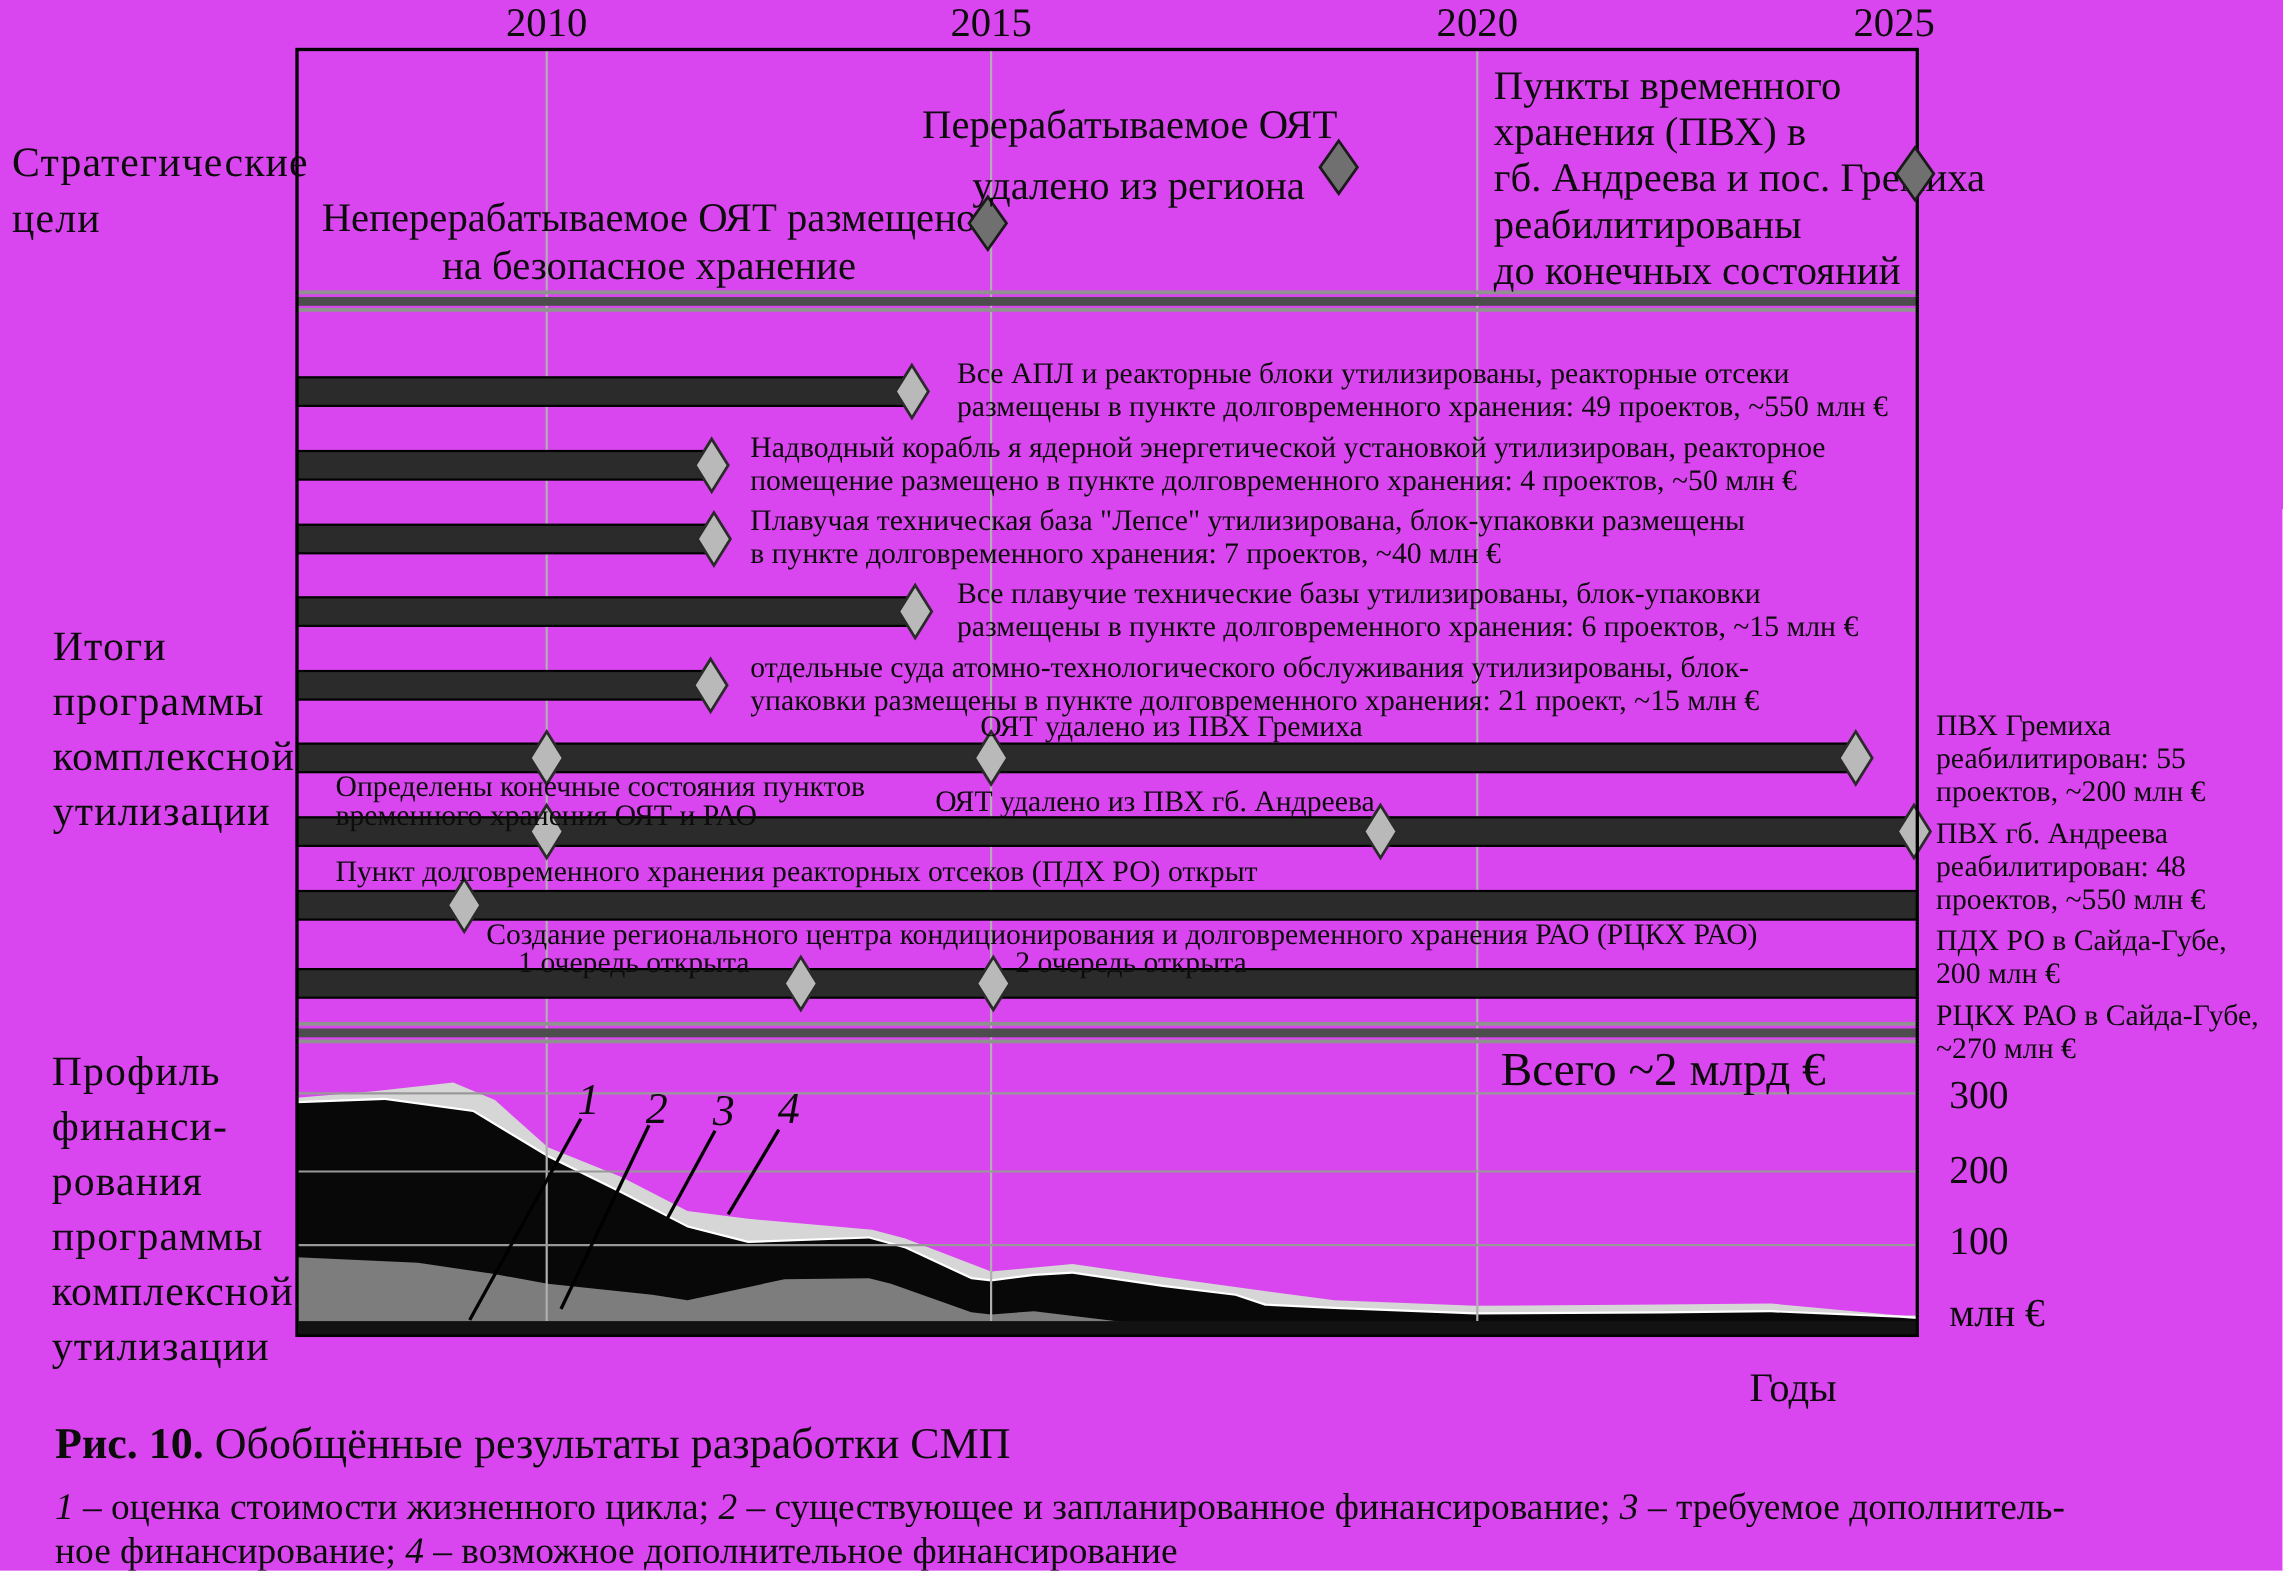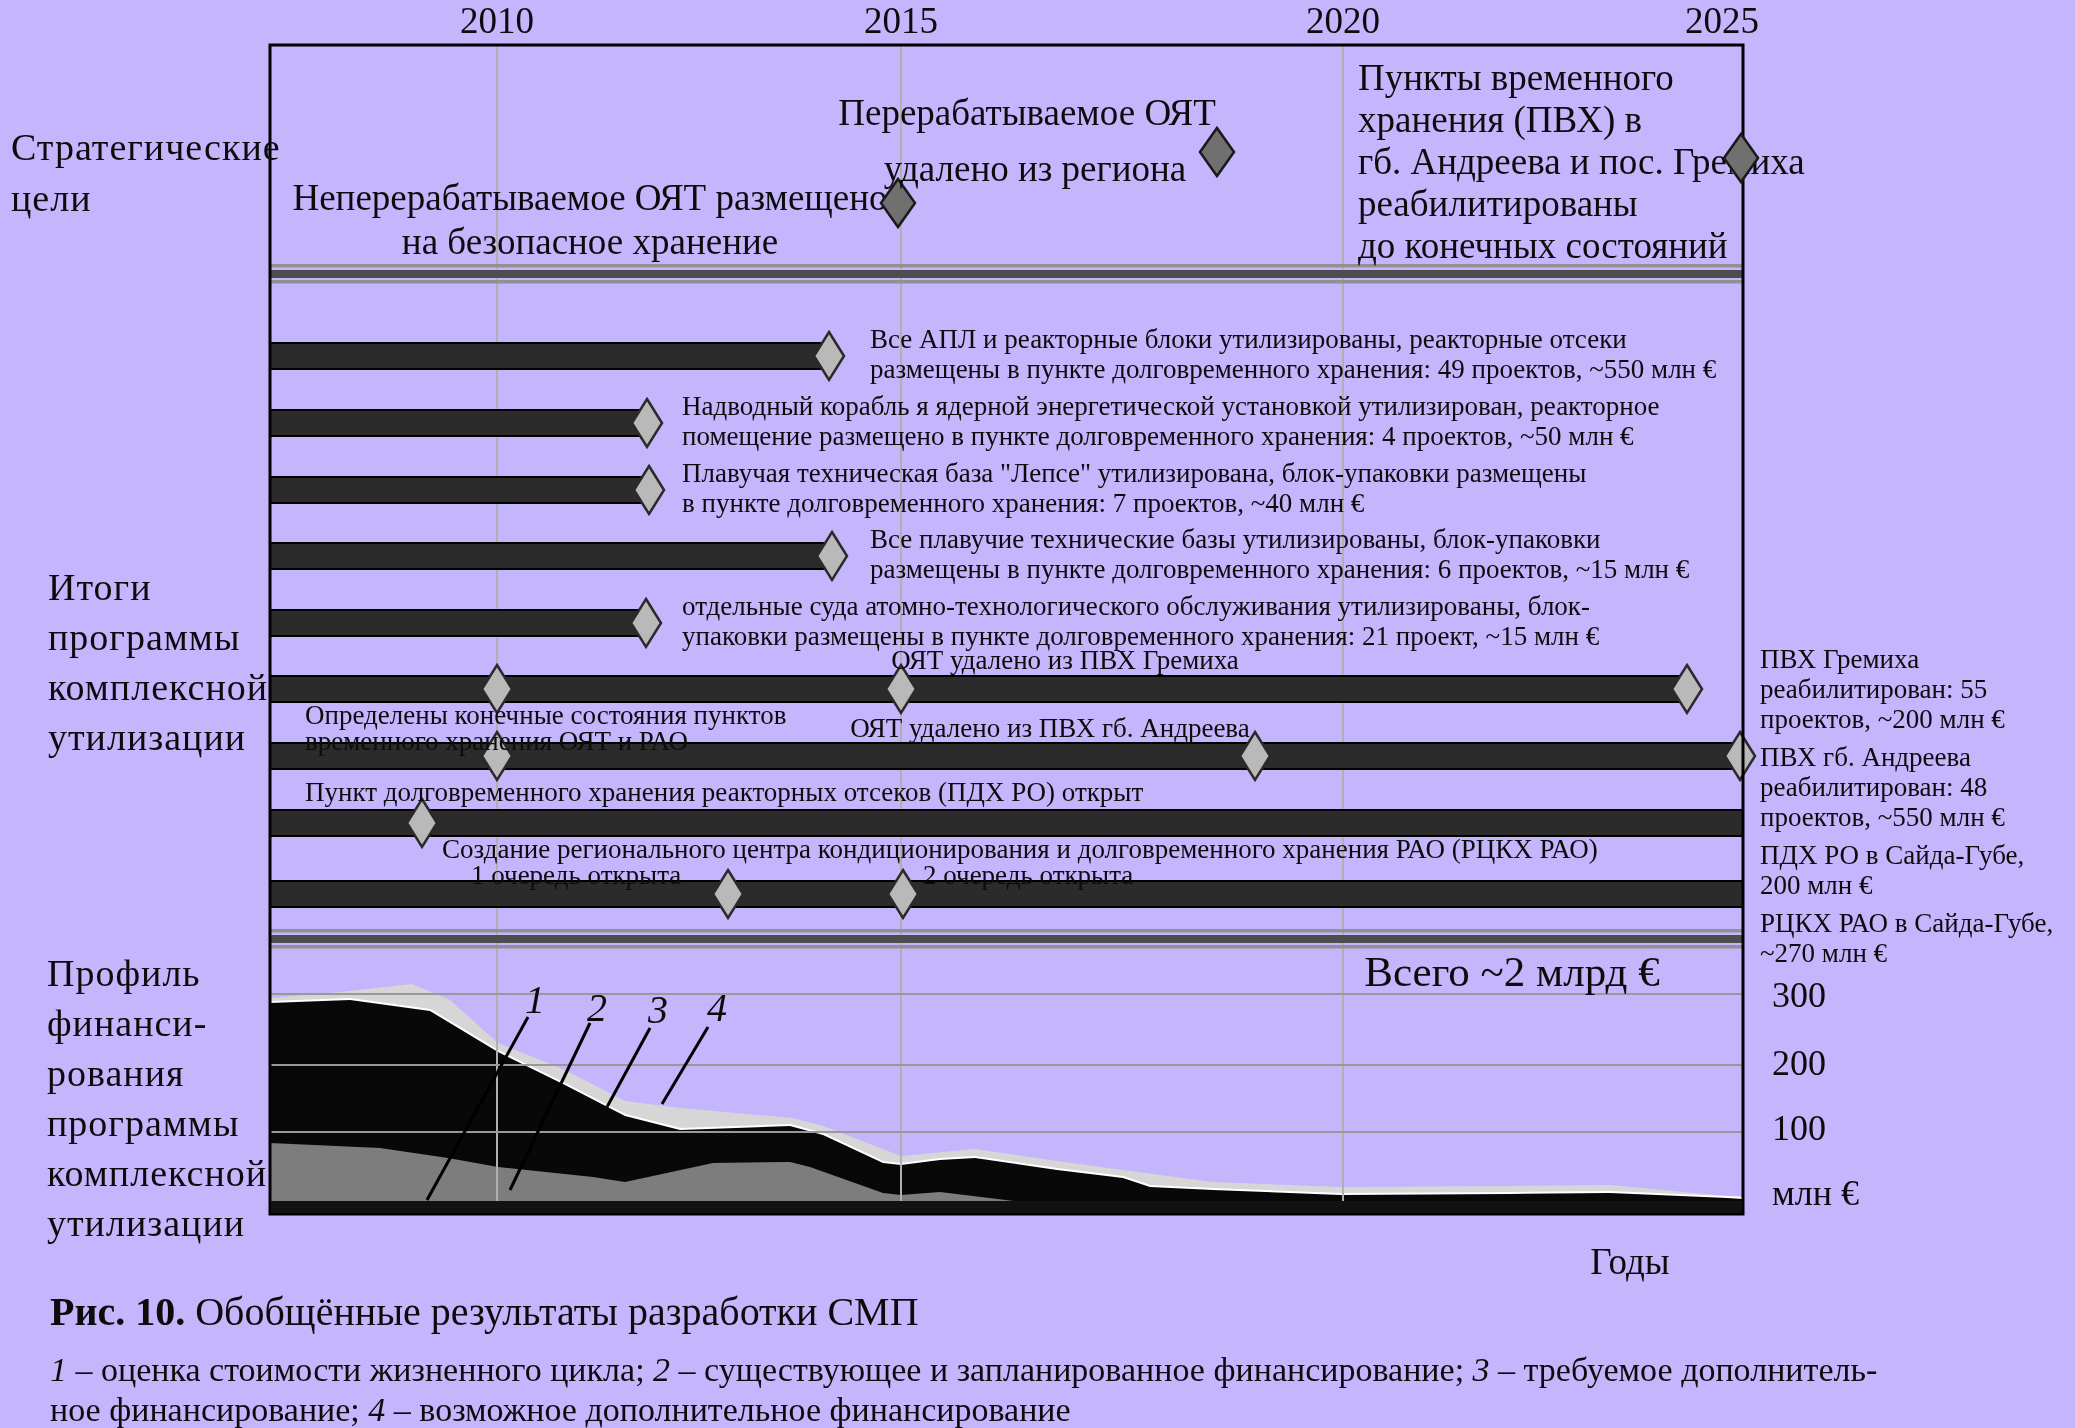--- a/index.html
+++ b/index.html
@@ -1,16 +1,16 @@
 <!DOCTYPE html>
 <html><head>
 <meta charset="utf-8">
 <style>
   html,body{margin:0;padding:0;background:#fff;}
-  .page{position:relative;width:2075px;height:1428px;background:#c4b5fd;overflow:hidden;
+  .page{position:relative;width:2075px;height:1428px;background:#d946ef;overflow:hidden;
         font-family:"Liberation Serif","DejaVu Serif",serif;}
   svg text{font-family:"Liberation Serif","DejaVu Serif",serif;fill:#0c0c0c;}
   .yr{font-size:37px;}
   .rowlab{font-size:38px;letter-spacing:1px;}
   .sg{font-size:37px;}
   .barlab{font-size:27px;}
   .side{font-size:27px;}
   .fin-tick{font-size:36px;}
   .total{font-size:43px;}
   .callout{font-size:40px;font-style:italic;}

